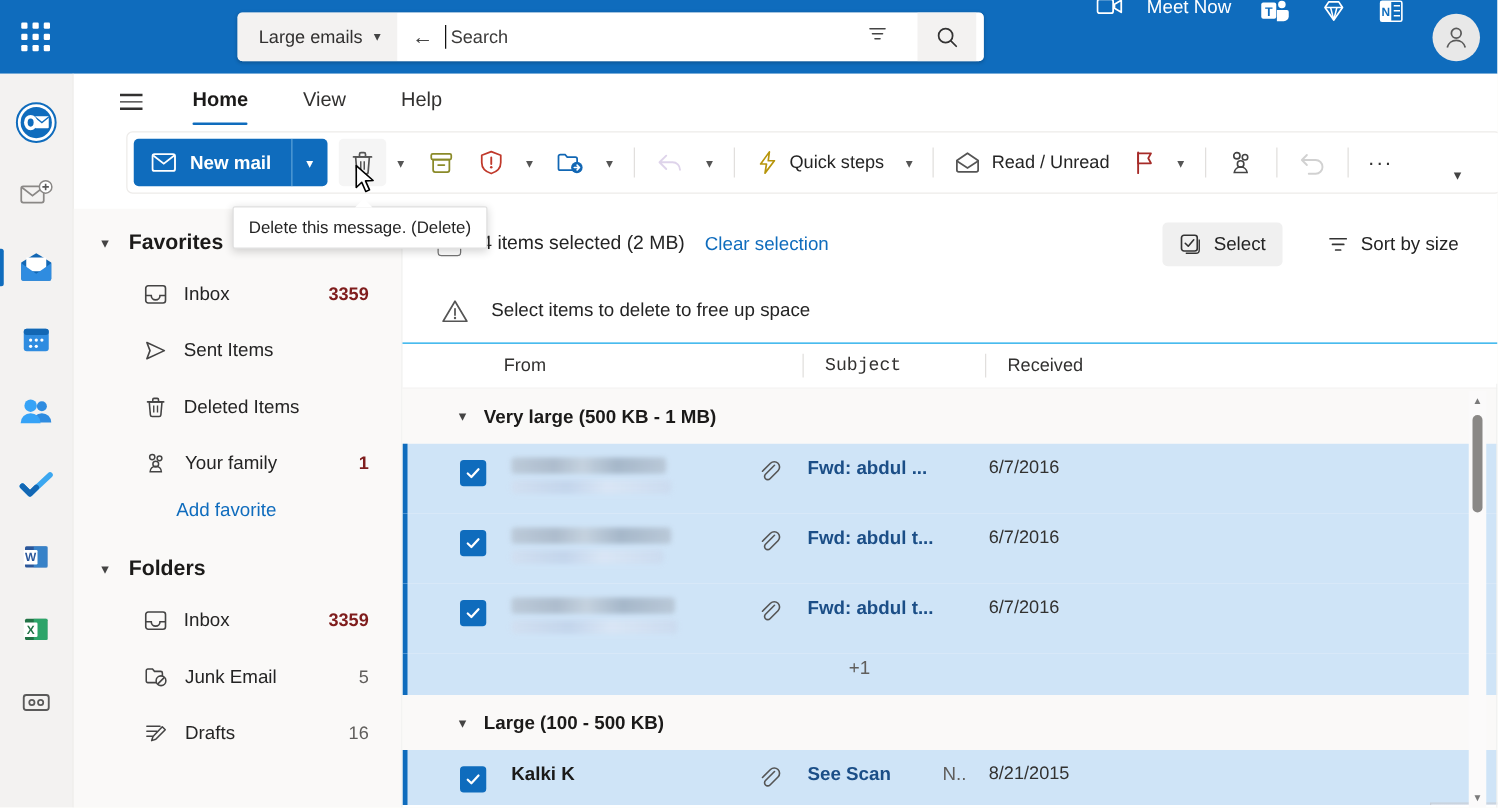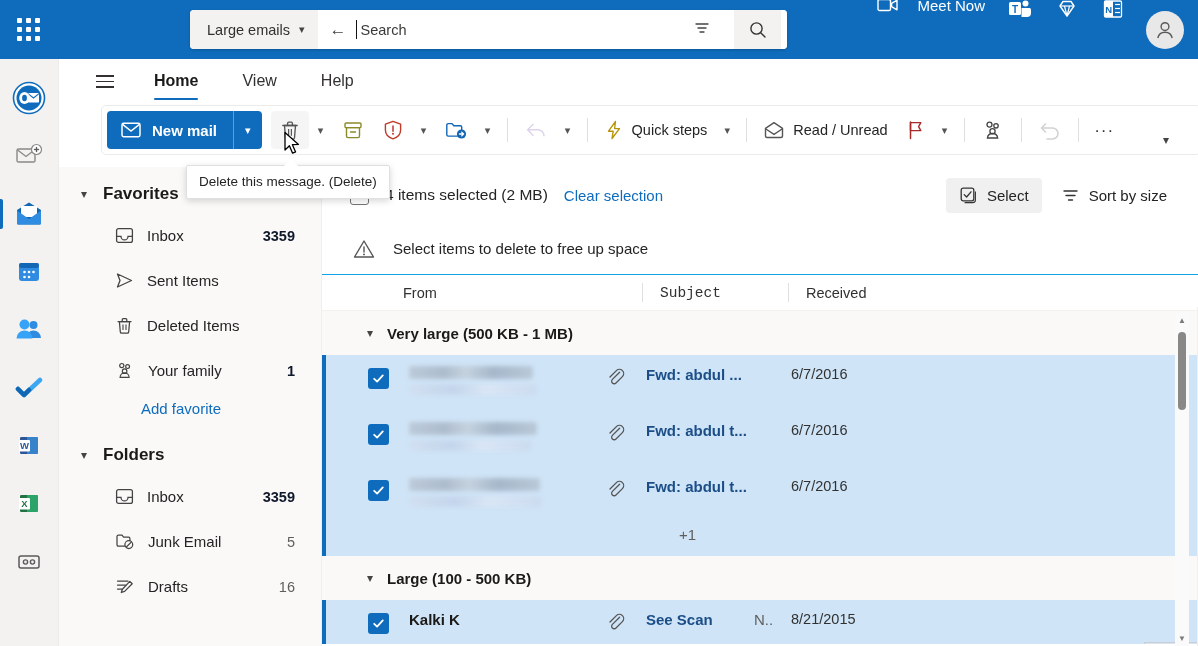--- a/index.html
+++ b/index.html
@@ -155,42 +155,42 @@
     display: flex; align-items: center; gap: 10px; padding: 9px 0 9px 22px;
     font-size: 17px; font-weight: bold; color: #1b1a19; cursor: pointer;
   }
   .grp-head .chev { font-size: 12px; font-weight: normal; color: #444; width: 12px; }
   .nav-item {
     display: flex; align-items: center; gap: 13px; height: 45px;
     padding: 0 18px 0 48px; font-size: 15px; color: #242424; cursor: pointer;
     border-radius: 4px; margin: 0 8px;
   }
   .nav-item .label { flex: 1; white-space: nowrap; }
-  .nav-item .count { font-size: 14.5px; color: #0f172a; font-weight: bold; }
+  .nav-item .count { font-size: 14.5px; color: #7f1d1d; font-weight: bold; }
   .nav-item .count.muted { color: #605e5c; font-weight: normal; }
   .add-fav {
     padding: 7px 0 7px 82px; font-size: 15px; color: #0f6cbd; cursor: pointer;
   }
 
   
   .listpane {
     position: absolute; left: 321px; top: 167px; width: 877px; height: 479px;
     background: #fff; border-left: 1px solid #f0efee;
   }
   .list-header {
     height: 56px; display: flex; align-items: center; padding: 0 18px 0 28px; gap: 16px;
   }
   .sel-check {
     width: 19px; height: 19px; border: 1.6px solid #757575; border-radius: 3px;
     display: flex; align-items: center; justify-content: center; cursor: pointer;
   }
   .sel-check i { width: 9px; height: 1.8px; background: #444; display: block; }
   .sel-count { font-size: 15.5px; color: #242424; white-space: nowrap; }
   .clear-sel { font-size: 15px; color: #0f6cbd; cursor: pointer; white-space: nowrap; }
-  .lh-right { margin-left: auto; display: flex; align-items: center; gap: 6px; }
+  .lh-right { margin-left: auto; display: flex; align-items: center; gap: 22px; }
   .lh-btn {
     display: flex; align-items: center; gap: 9px; padding: 8px 13px; border-radius: 4px;
     font-size: 15px; color: #242424; cursor: pointer;
   }
   .lh-btn.sel { background: #f0f0f0; }
 
   .banner {
     height: 52px; display: flex; align-items: center; gap: 17px; padding-left: 30px;
     font-size: 15px; color: #242424; border-bottom: 1px solid #0ea5e9;
   }

